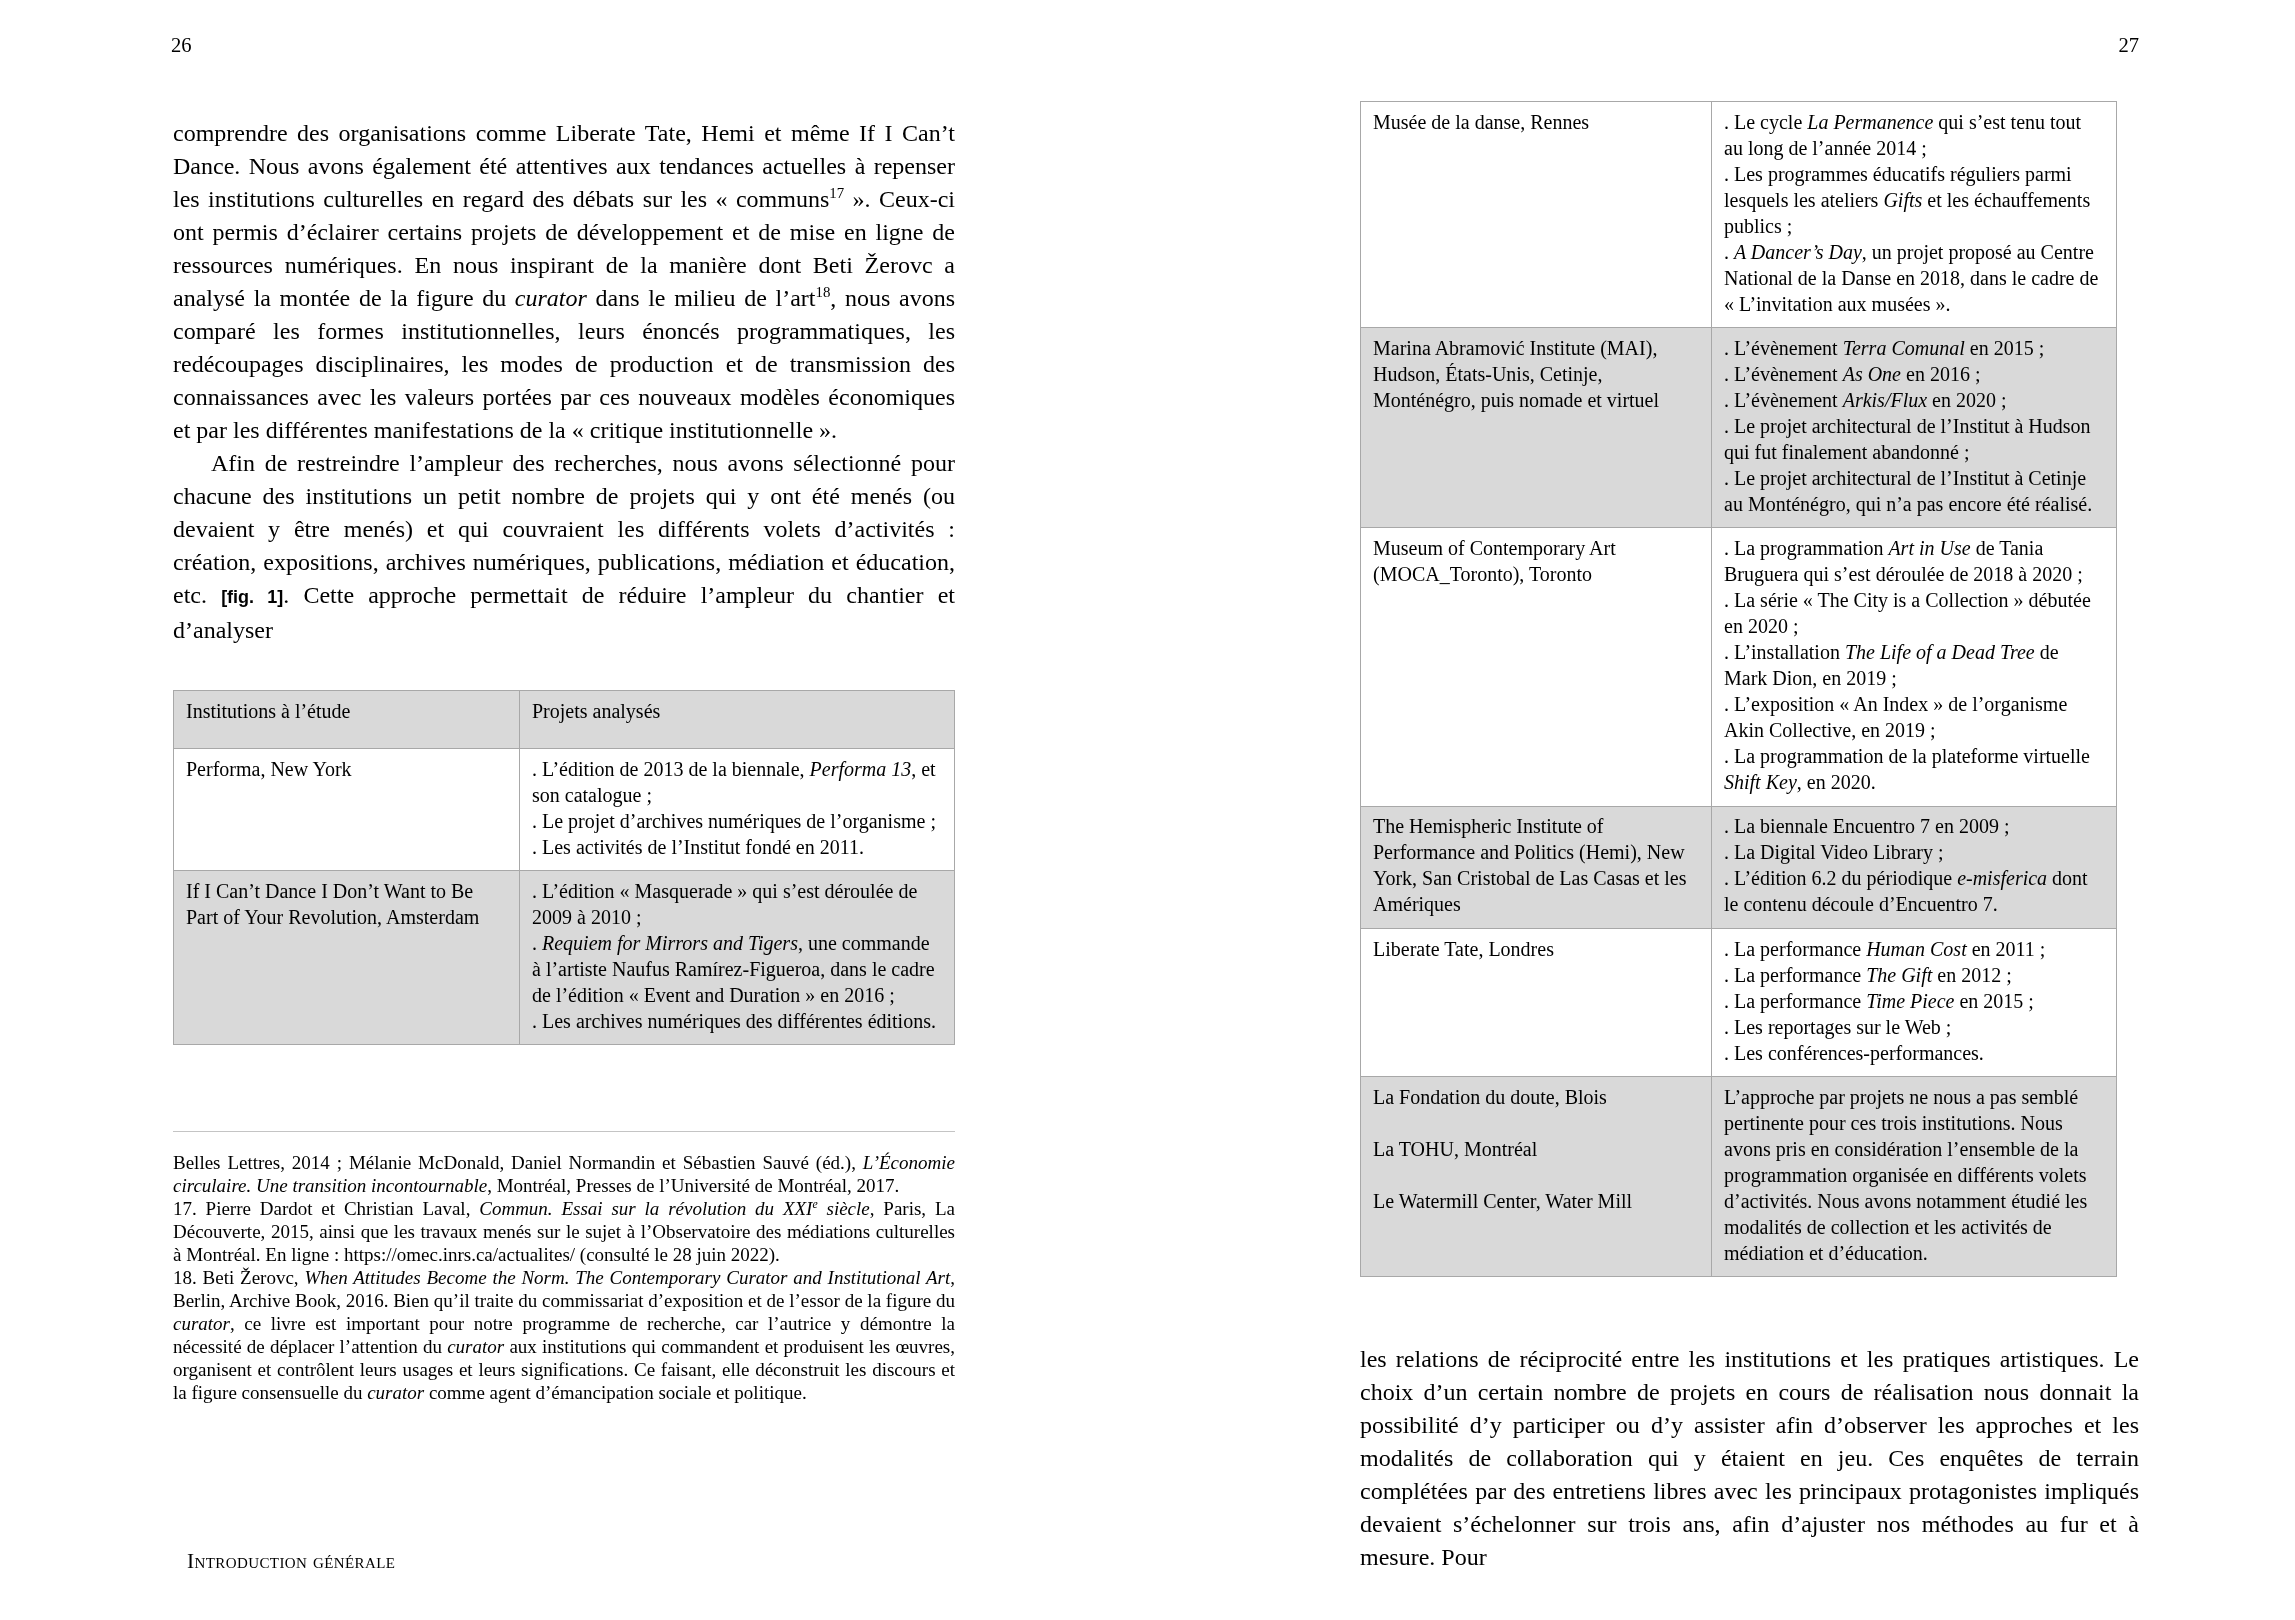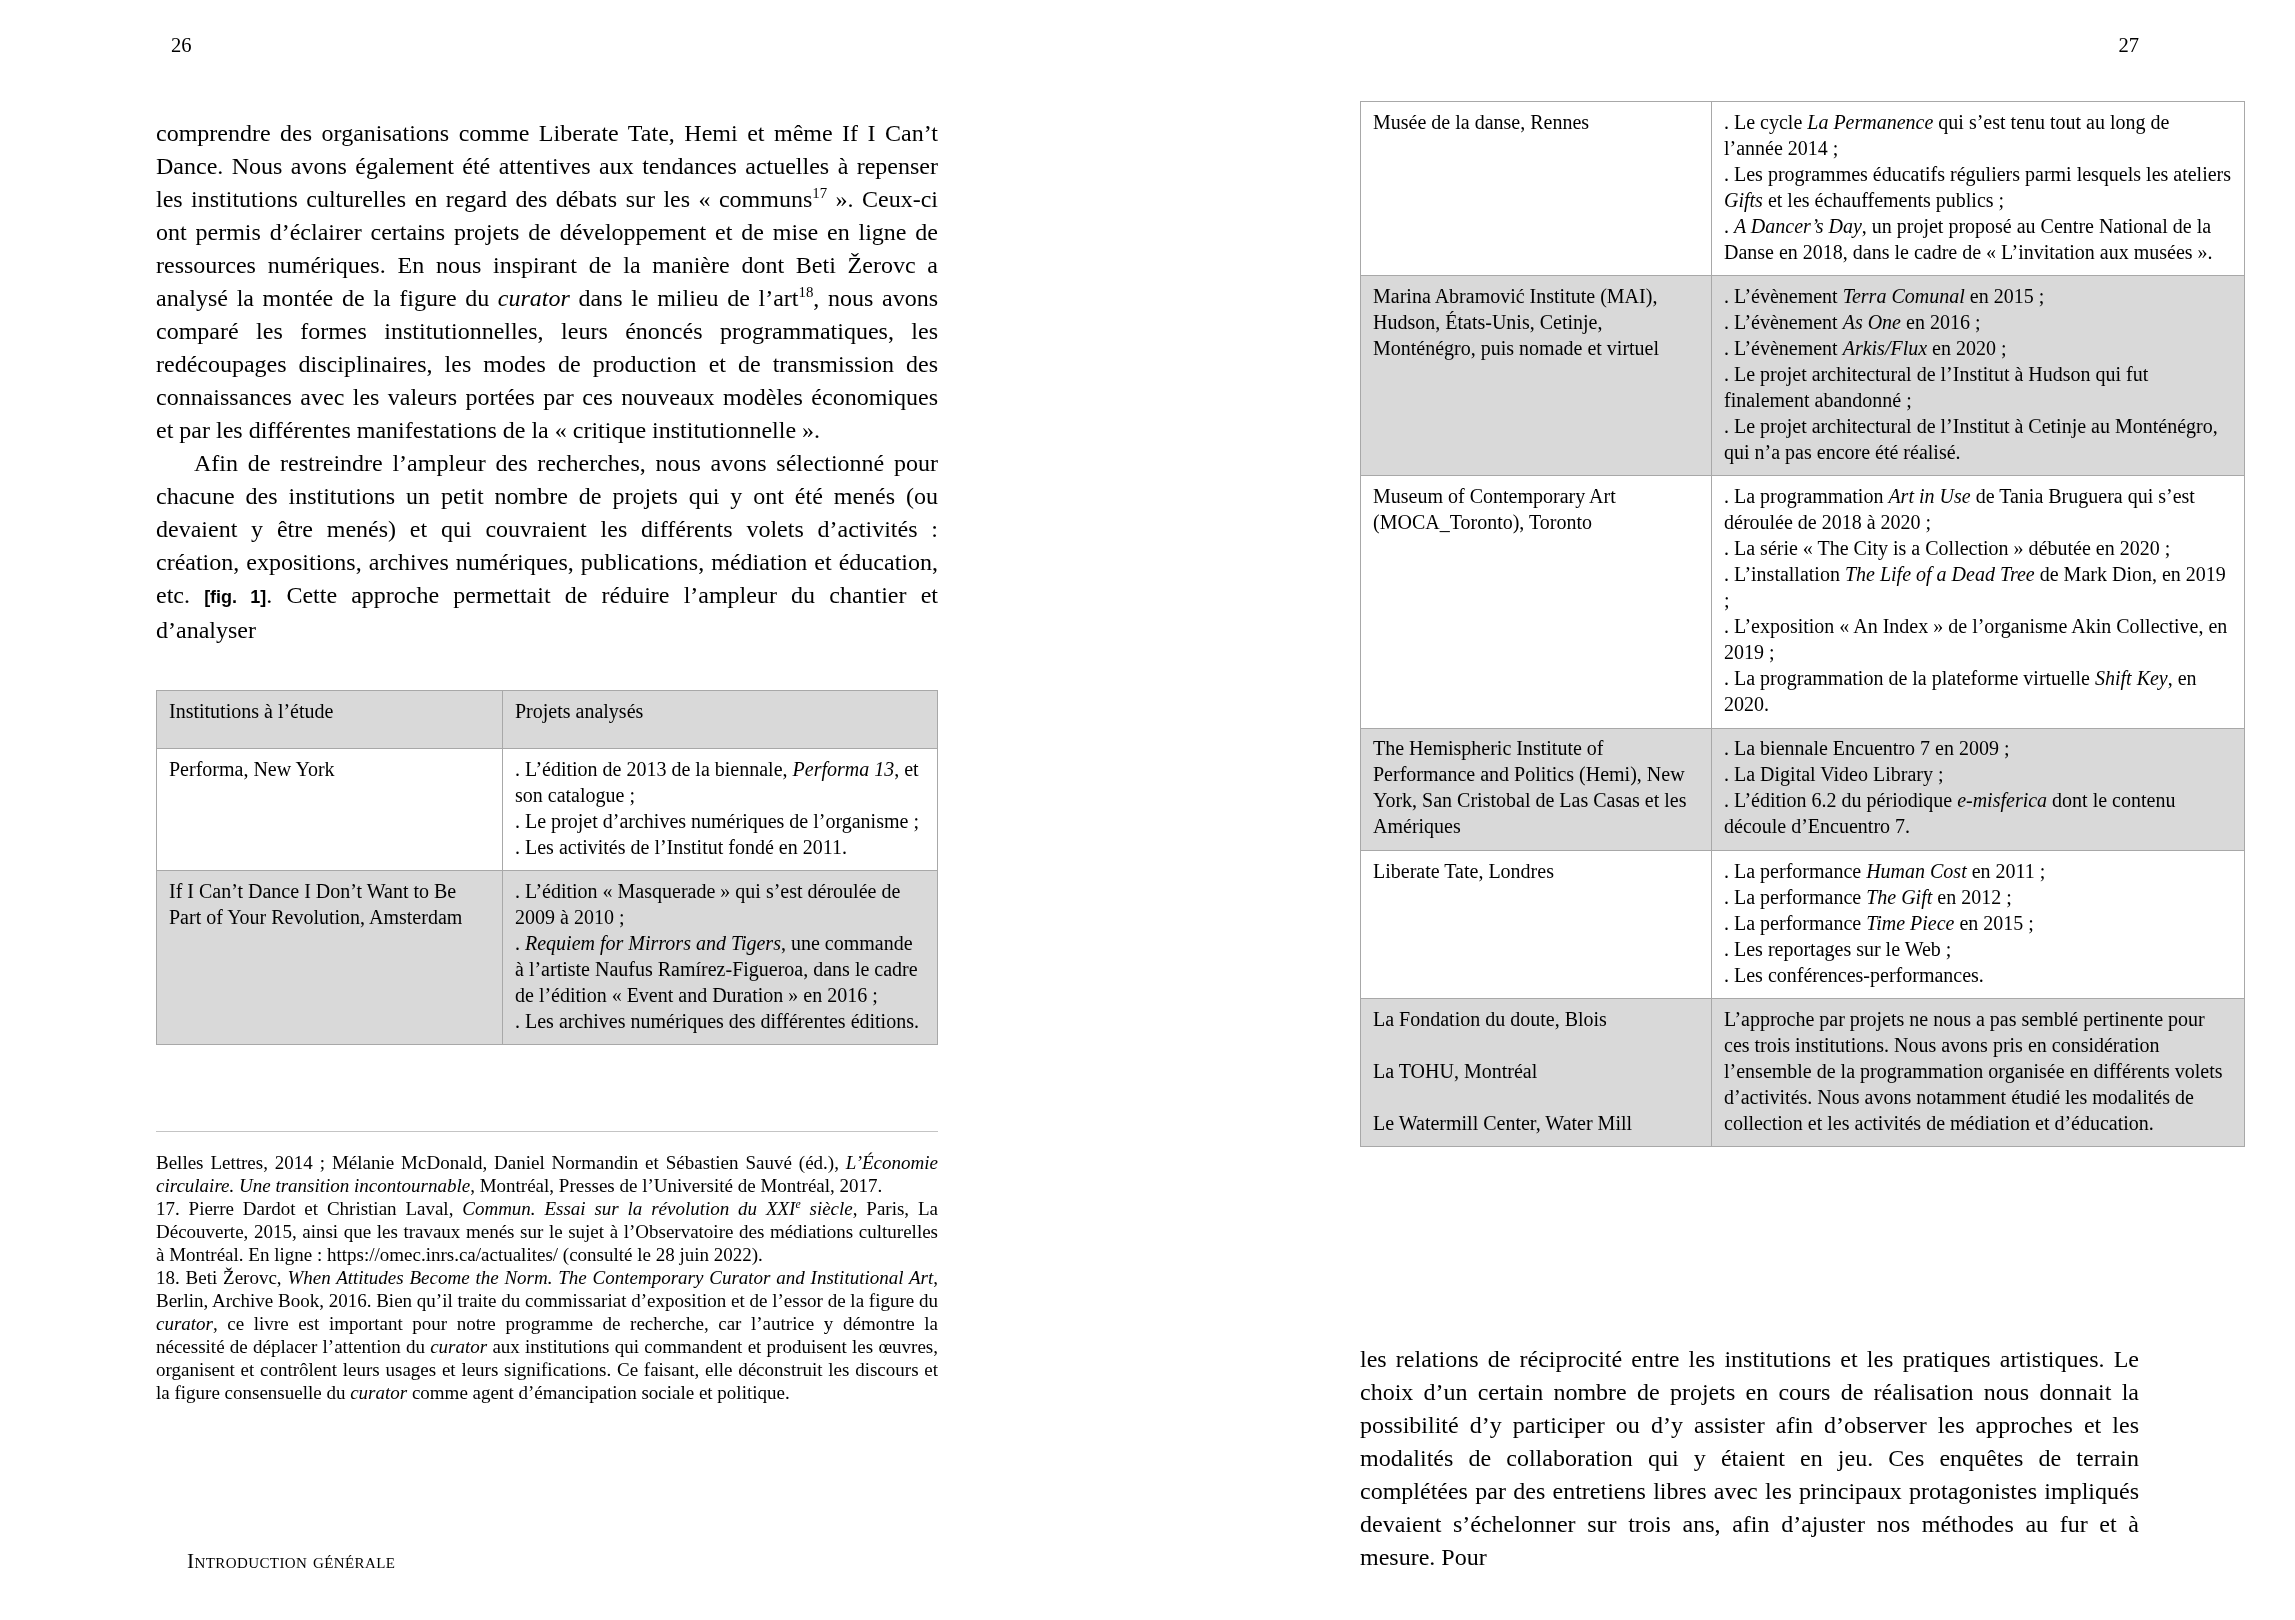--- a/index.html
+++ b/index.html
@@ -5,22 +5,22 @@
   html, body { margin:0; padding:0; background:#ffffff; }
   .spread {
     position:relative; width:2295px; height:1621px; background:#ffffff;
     font-family:"Liberation Serif","DejaVu Serif",serif; color:#000000;
     overflow:hidden;
   }
   .pagenum { position:absolute; top:34px; font-size:20.6px; }
   .pagenum.left { left:171px; }
   .pagenum.right { right:156px; }
 
-  .left-col  { position:absolute; left:156px;  top:117px; width:782px; }
-  .right-col { position:absolute; left:1360px; top:101px; width:885px; }
+  .left-col  { position:absolute; left:173px;  top:117px; width:782px; }
+  .right-col { position:absolute; left:1360px; top:101px; width:757px; }
 
   .body { font-size:24px; line-height:33px; text-align:justify; margin:0; }
   .p2 { text-indent:38px; }
   .figref { font-family:"Liberation Sans","DejaVu Sans",sans-serif; font-weight:bold; font-size:0.75em; }
   sup { font-size:0.62em; line-height:0; vertical-align:super; }
 
   .insttable { border-collapse:collapse; width:100%; font-size:20px; line-height:26px; }
   .left-table { margin-top:43px; }
   .insttable td, .insttable th {
     border:1.7px solid #a8a8a8; vertical-align:top; text-align:left;

